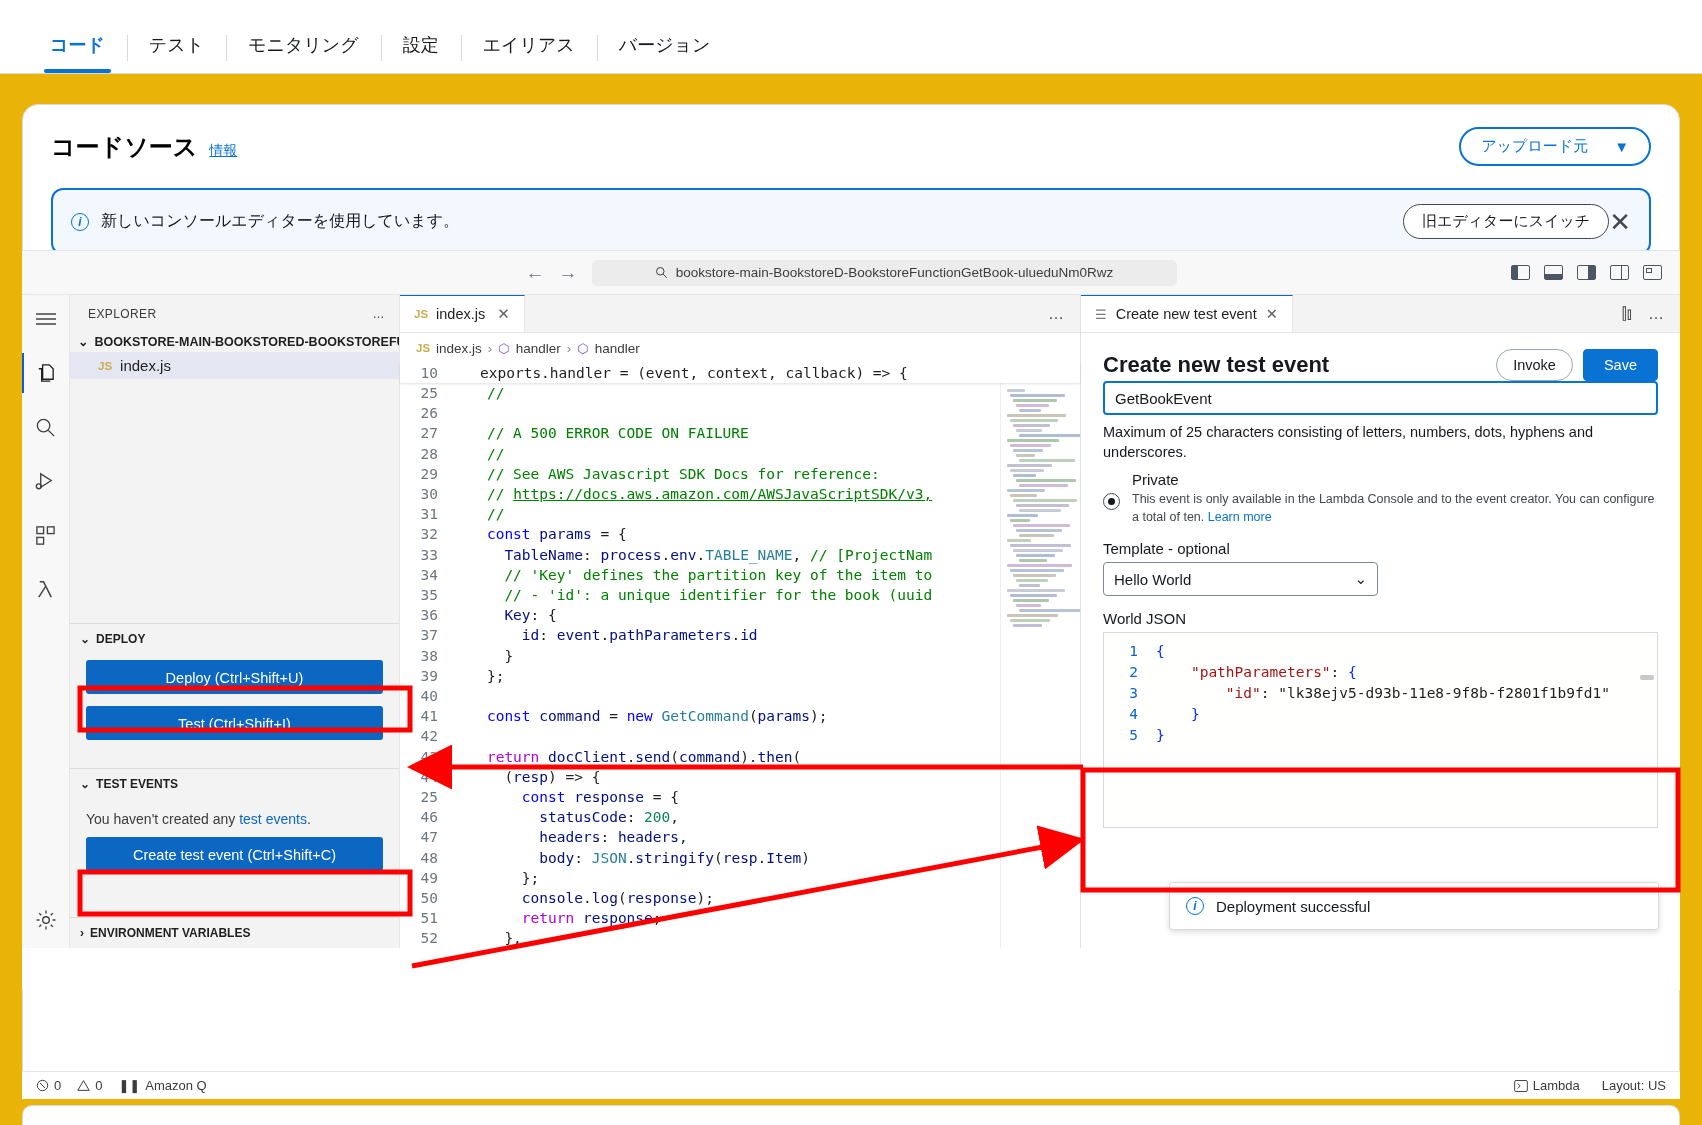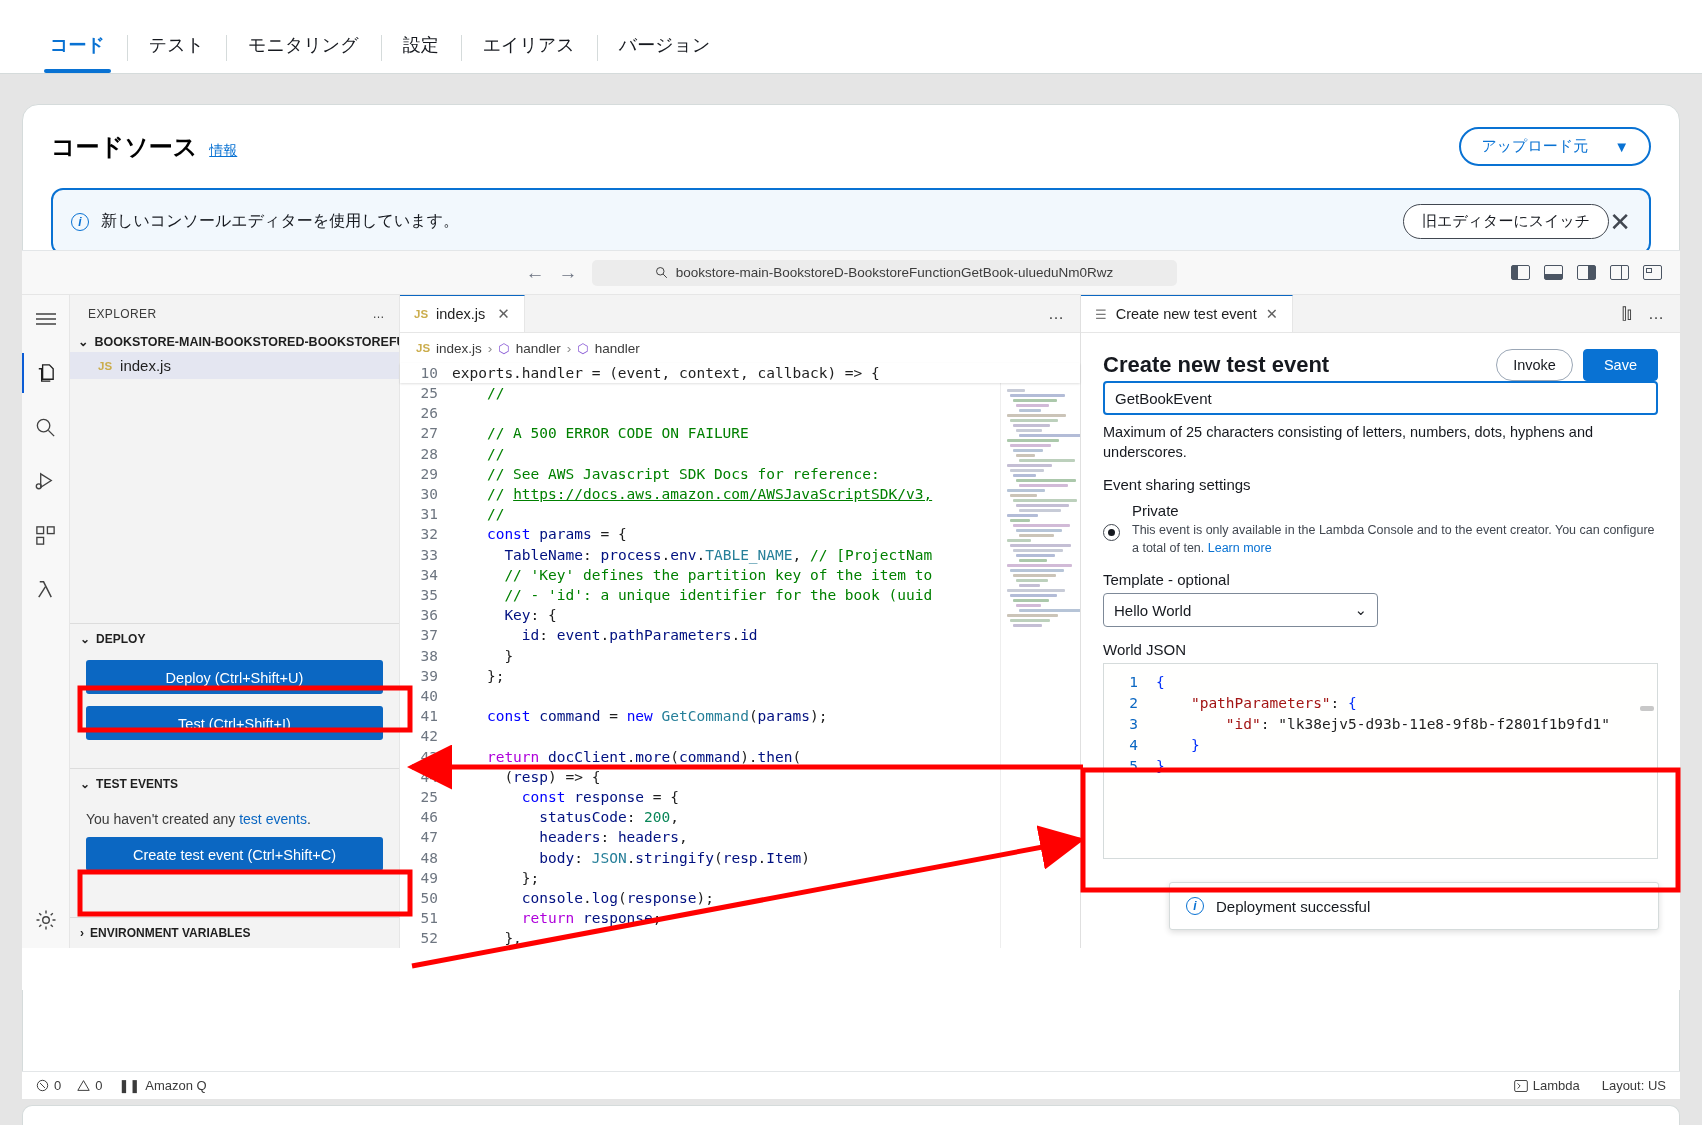--- a/index.html
+++ b/index.html
@@ -3,21 +3,21 @@
 <meta charset="utf-8">
 <style>
   * { box-sizing: border-box; }
   html, body {
     margin: 0; padding: 0;
     width: 1702px; height: 1125px;
     background: #ffffff;
     font-family: "Liberation Sans", sans-serif;
     overflow: hidden;
   }
-  .page { position: relative; width: 1702px; height: 1125px; background:#e5e5e5; }
+  .page { position: relative; width: 1702px; height: 1125px; background:#eab308; }
 
   
   .top-tabs {
     display: flex; align-items: flex-end;
     height: 74px; padding-left: 28px;
     border-bottom: 1px solid #d5dbdb;
     background: #fff;
   }
   .top-tab {
     position: relative;
@@ -161,21 +161,21 @@
   .tabstrip-dots { margin-left:auto; display:flex; align-items:center; padding:0 16px; color:#424242; font-size:16px; }
   .breadcrumb {
     height:30px; display:flex; align-items:center; gap:6px;
     padding-left:16px; font-size:13.5px; color:#3b3b3b; background:#fff;
   }
   .bc-sep { color:#8a8a8a; }
   .bc-cube { color:#8b5cd6; font-size:13px; }
   .sticky-line {
     font-family:"DejaVu Sans Mono", monospace; font-size:14.5px;
     padding: 2px 0 2px 0; background:#fff; display:flex;
-    box-shadow: 0 1px 2px rgba(0,0,0,.12); position:relative; z-index:3;
+    box-shadow: 0 1px 2px rgba(0,0,0,.12); position:relative; z-index:3;gap:28px;
   }
   .code-area { flex:1; overflow:hidden; position:relative; background:#fff; }
   .code-line {
     font-family:"DejaVu Sans Mono", monospace; font-size:14.5px; line-height:20.2px;
     display:flex; white-space:pre;
   }
   .ln { width:52px; text-align:right; color:#6e7681; flex:0 0 52px; padding-right:14px; }
   .ctext { color:#1f1f1f; }
   .cm { color:#008000; }
   .kw { color:#0000ff; }
@@ -483,21 +483,21 @@
               <div class="code-line"><span class="ln">33</span><span class="ctext">      <span class="pr">TableName</span>: <span class="pr">process</span>.<span class="pr">env</span>.<span class="ty">TABLE_NAME</span>, <span class="cm">// [ProjectNam</span></span></div>
               <div class="code-line"><span class="ln">34</span><span class="ctext">      <span class="cm">// 'Key' defines the partition key of the item to</span></span></div>
               <div class="code-line"><span class="ln">35</span><span class="ctext">      <span class="cm">// - 'id': a unique identifier for the book (uuid</span></span></div>
               <div class="code-line"><span class="ln">36</span><span class="ctext">      <span class="pr">Key</span>: {</span></div>
               <div class="code-line"><span class="ln">37</span><span class="ctext">        <span class="pr">id</span>: <span class="pr">event</span>.<span class="pr">pathParameters</span>.<span class="pr">id</span></span></div>
               <div class="code-line"><span class="ln">38</span><span class="ctext">      }</span></div>
               <div class="code-line"><span class="ln">39</span><span class="ctext">    };</span></div>
               <div class="code-line"><span class="ln">40</span><span class="ctext"></span></div>
               <div class="code-line"><span class="ln">41</span><span class="ctext">    <span class="kw">const</span> <span class="pr">command</span> = <span class="kw">new</span> <span class="ty">GetCommand</span>(<span class="pr">params</span>);</span></div>
               <div class="code-line"><span class="ln">42</span><span class="ctext"></span></div>
-              <div class="code-line"><span class="ln">43</span><span class="ctext">    <span class="kw2">return</span> <span class="pr">docClient</span>.<span class="pr">more</span>(<span class="pr">command</span>).<span class="pr">then</span>(</span></div>
+              <div class="code-line"><span class="ln">43</span><span class="ctext">    <span class="kw2">return</span> <span class="pr">docClient</span>.<span class="pr">send</span>(<span class="pr">command</span>).<span class="pr">then</span>(</span></div>
               <div class="code-line"><span class="ln">44</span><span class="ctext">      (<span class="pr">resp</span>) =&gt; {</span></div>
               <div class="code-line"><span class="ln">25</span><span class="ctext">        <span class="kw">const</span> <span class="pr">response</span> = {</span></div>
               <div class="code-line"><span class="ln">46</span><span class="ctext">          <span class="pr">statusCode</span>: <span class="num">200</span>,</span></div>
               <div class="code-line"><span class="ln">47</span><span class="ctext">          <span class="pr">headers</span>: <span class="pr">headers</span>,</span></div>
               <div class="code-line"><span class="ln">48</span><span class="ctext">          <span class="pr">body</span>: <span class="ty">JSON</span>.<span class="pr">stringify</span>(<span class="pr">resp</span>.<span class="pr">Item</span>)</span></div>
               <div class="code-line"><span class="ln">49</span><span class="ctext">        };</span></div>
               <div class="code-line"><span class="ln">50</span><span class="ctext">        <span class="pr">console</span>.<span class="pr">log</span>(<span class="pr">response</span>);</span></div>
               <div class="code-line"><span class="ln">51</span><span class="ctext">        <span class="kw2">return</span> <span class="pr">response</span>;</span></div>
               <div class="code-line"><span class="ln">52</span><span class="ctext">      },</span></div>
             </div>
@@ -574,21 +574,20 @@
             <div class="rp-title">Create new test event</div>
             <div class="rp-btns">
               <button class="btn-sec">Invoke</button>
               <button class="btn-pri">Save</button>
             </div>
           </div>
 
           <input class="text-input" value="GetBookEvent" style="">
           <div class="help">Maximum of 25 characters consisting of letters, numbers, dots, hyphens and underscores.</div>
 
-          <div class="sec-label">Event sharing settings</div>
 
           <div class="radio-row">
             <div class="radio on"></div>
             <div>
               <div class="radio-txt-title">Private</div>
               <div class="radio-txt-desc"><span>This event is only available in the Lambda Console and to the event creator. You can configure a total of ten. </span><a class="lmore">Learn more</a></div>
             </div>
           </div>
 
 

